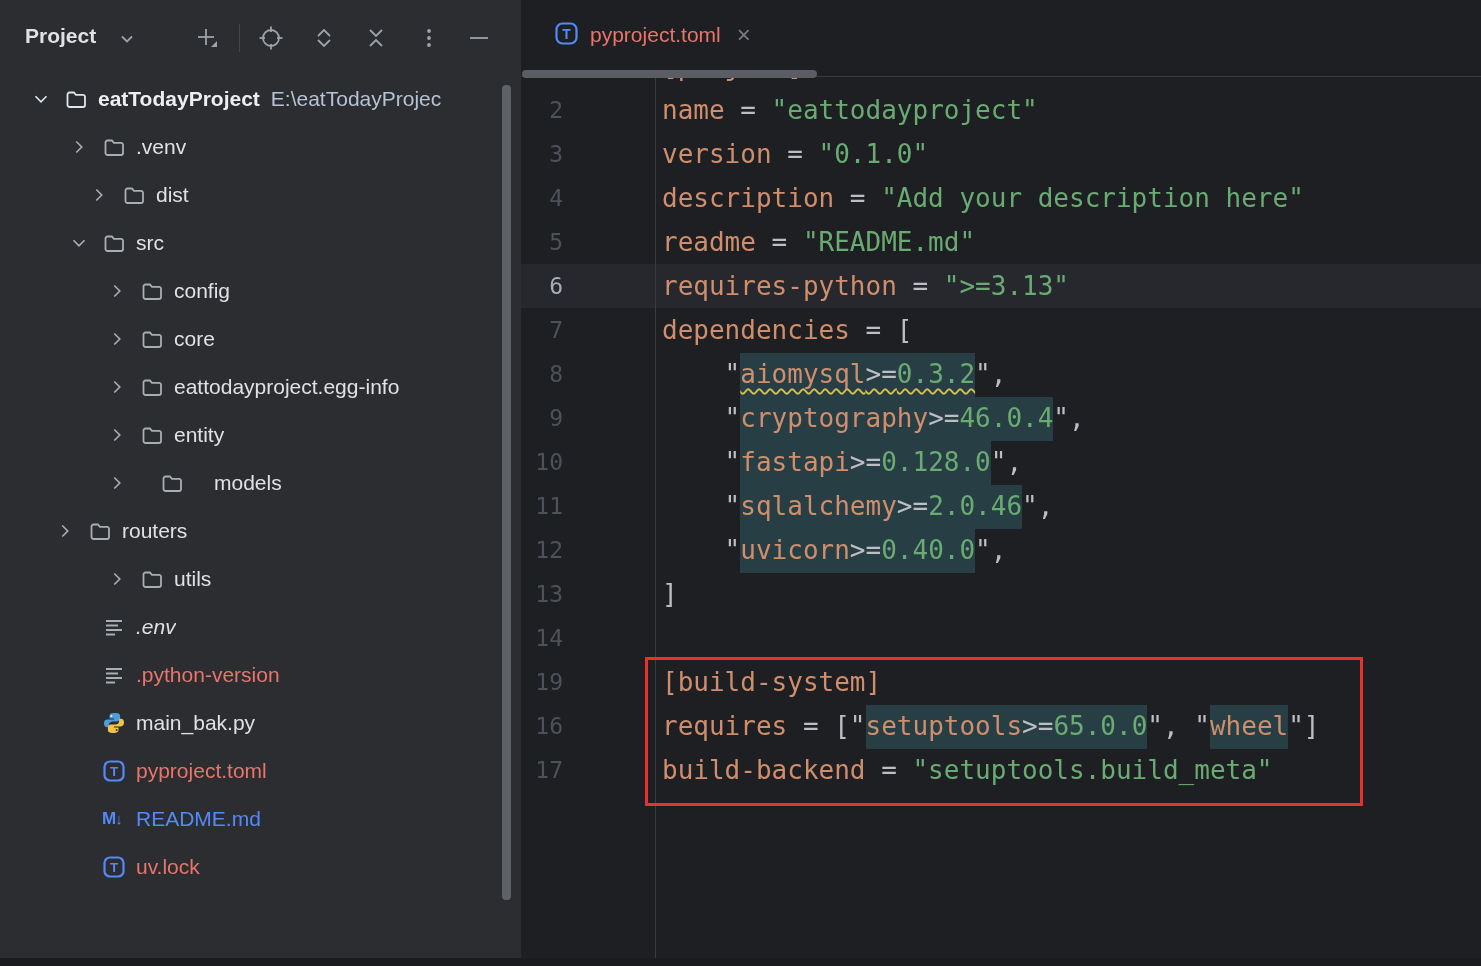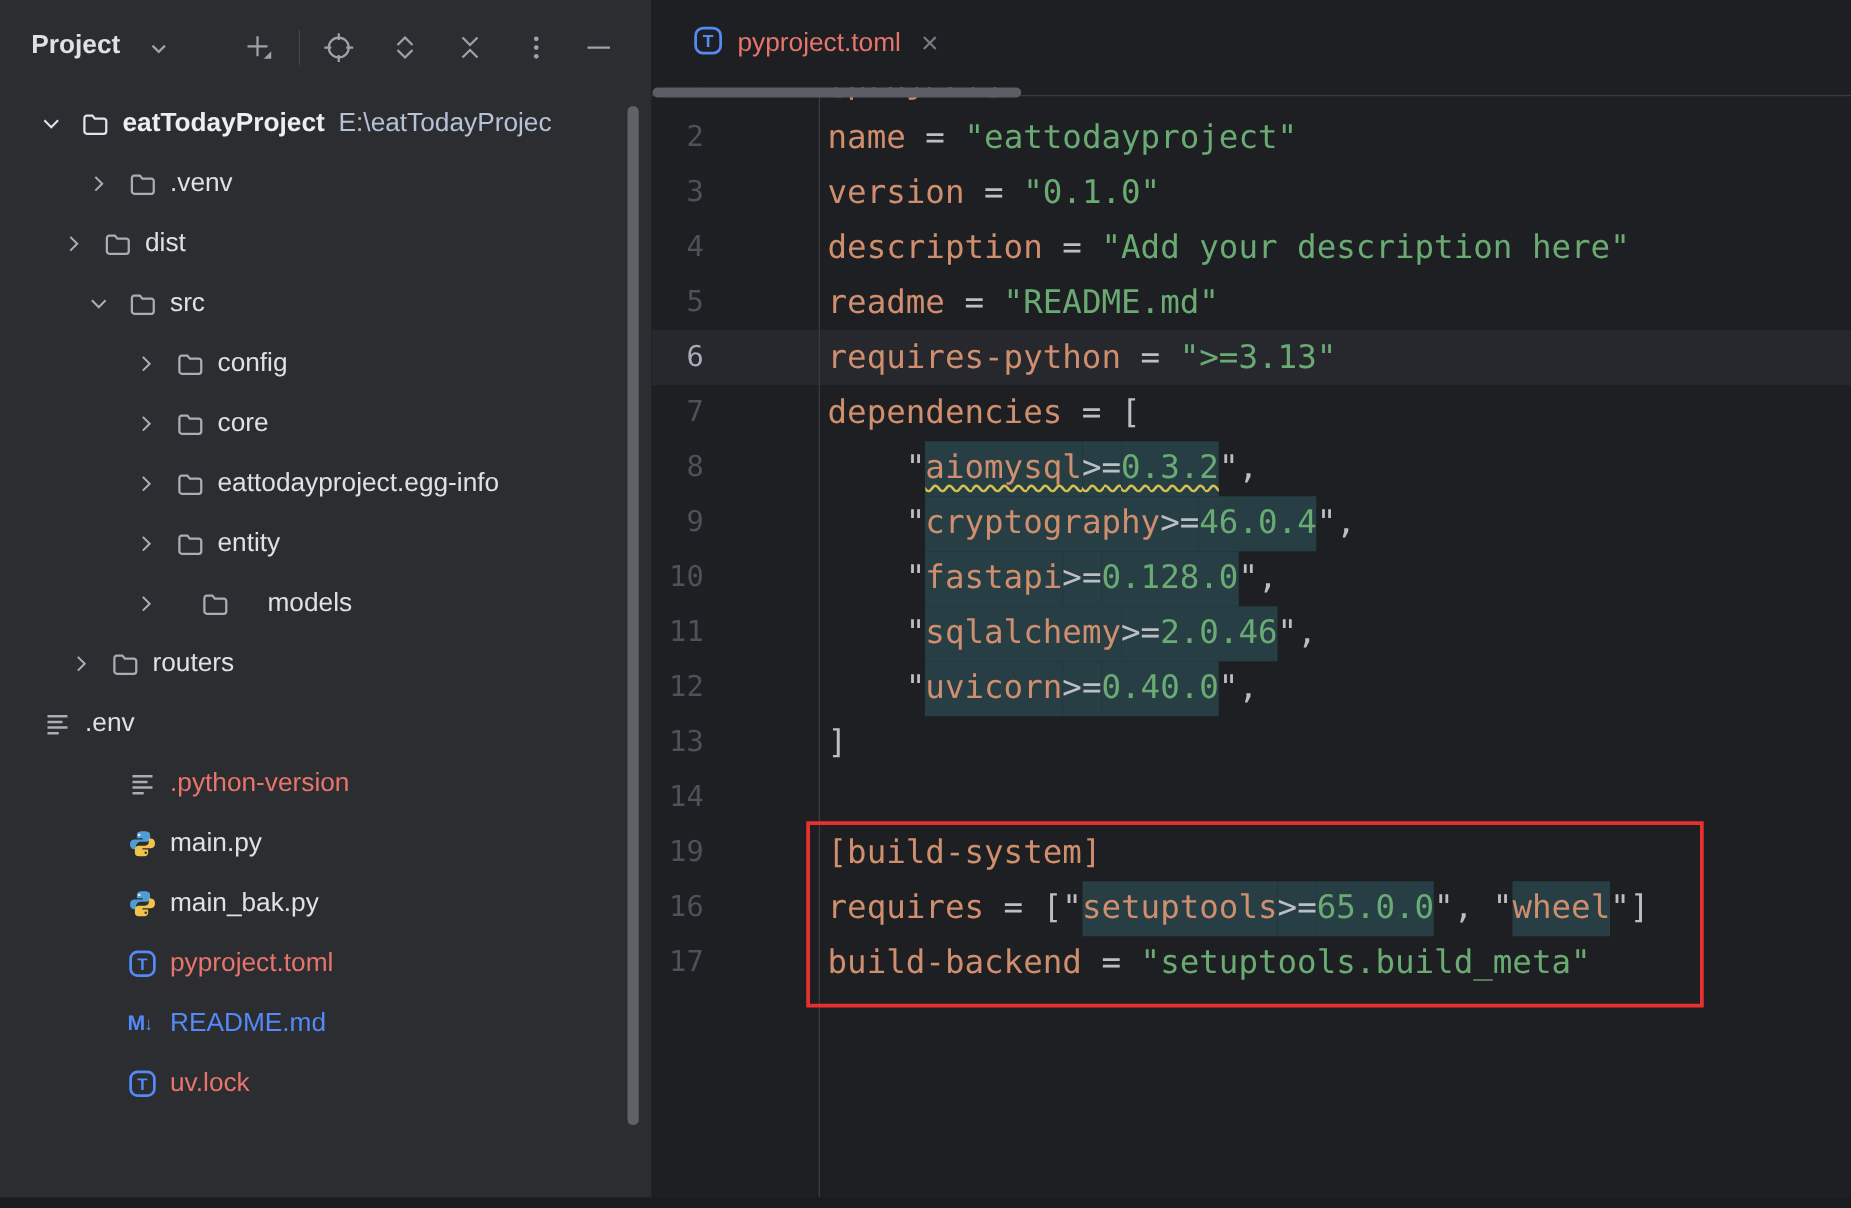--- a/index.html
+++ b/index.html
@@ -145,21 +145,21 @@
               <polyline points="9,6 15,12 9,18" fill="none" stroke="#a9adb5" stroke-width="1.8"></polyline>
             </svg>
           </span>
           <span class="t-icon">
             <svg width="24" height="24" viewBox="0 0 24 24">
               <path d="M3.5 7.5 a2 2 0 0 1 2-2 h4.4 l2 2.4 h7.1 a2 2 0 0 1 2 2 v8.1 a2 2 0 0 1 -2 2 h-13.5 a2 2 0 0 1 -2-2 z" fill="none" stroke="#a9adb5" stroke-width="1.8"></path>
             </svg>
           </span>
           <span class="t-label">.venv</span>
         </div>
-        <div class="tree-row" style="padding-left: 48px;">
+        <div class="tree-row" style="padding-left: 88px;">
           <span class="chev">
             <svg width="22" height="22" viewBox="0 0 24 24">
               <polyline points="9,6 15,12 9,18" fill="none" stroke="#a9adb5" stroke-width="1.8"></polyline>
             </svg>
           </span>
           <span class="t-icon">
             <svg width="24" height="24" viewBox="0 0 24 24">
               <path d="M3.5 7.5 a2 2 0 0 1 2-2 h4.4 l2 2.4 h7.1 a2 2 0 0 1 2 2 v8.1 a2 2 0 0 1 -2 2 h-13.5 a2 2 0 0 1 -2-2 z" fill="none" stroke="#a9adb5" stroke-width="1.8"></path>
             </svg>
           </span>
@@ -249,21 +249,34 @@
               <polyline points="9,6 15,12 9,18" fill="none" stroke="#a9adb5" stroke-width="1.8"></polyline>
             </svg>
           </span>
           <span class="t-icon">
             <svg width="24" height="24" viewBox="0 0 24 24">
               <path d="M3.5 7.5 a2 2 0 0 1 2-2 h4.4 l2 2.4 h7.1 a2 2 0 0 1 2 2 v8.1 a2 2 0 0 1 -2 2 h-13.5 a2 2 0 0 1 -2-2 z" fill="none" stroke="#a9adb5" stroke-width="1.8"></path>
             </svg>
           </span>
           <span class="t-label">routers</span>
         </div>
-        <div class="tree-row" style="">
+        <div class="tree-row" style="padding-left: 106px;">
+          <span class="chev">
+            <svg width="22" height="22" viewBox="0 0 24 24">
+              <polyline points="9,6 15,12 9,18" fill="none" stroke="#a9adb5" stroke-width="1.8"></polyline>
+            </svg>
+          </span>
+          <span class="t-icon">
+            <svg width="24" height="24" viewBox="0 0 24 24">
+              <path d="M3.5 7.5 a2 2 0 0 1 2-2 h4.4 l2 2.4 h7.1 a2 2 0 0 1 2 2 v8.1 a2 2 0 0 1 -2 2 h-13.5 a2 2 0 0 1 -2-2 z" fill="none" stroke="#a9adb5" stroke-width="1.8"></path>
+            </svg>
+          </span>
+          <span class="t-label">utils</span>
+        </div>
+        <div class="tree-row" style="padding-left: 68px; font-style: italic;">
           <span class="chev-spacer"></span>
           <span class="t-icon">
             <svg width="24" height="24" viewBox="0 0 24 24">
               <g stroke="#a9adb5" stroke-width="2">
                 <line x1="4" y1="6" x2="20" y2="6"></line>
                 <line x1="4" y1="10.5" x2="16" y2="10.5"></line>
                 <line x1="4" y1="15" x2="20" y2="15"></line>
                 <line x1="4" y1="19.5" x2="13" y2="19.5"></line>
               </g>
             </svg>
@@ -276,32 +289,20 @@
             <svg width="24" height="24" viewBox="0 0 24 24">
               <g stroke="#a9adb5" stroke-width="2">
                 <line x1="4" y1="6" x2="20" y2="6"></line>
                 <line x1="4" y1="10.5" x2="16" y2="10.5"></line>
                 <line x1="4" y1="15" x2="20" y2="15"></line>
                 <line x1="4" y1="19.5" x2="13" y2="19.5"></line>
               </g>
             </svg>
           </span>
           <span class="t-label untracked">.python-version</span>
-        </div>
-        <div class="tree-row" style="padding-left: 68px;">
-          <span class="chev-spacer"></span>
-          <span class="t-icon">
-            <svg width="24" height="24" viewBox="0 0 24 24">
-              <path fill="#509dd6" d="M11.9 2c-2.3 0-4.4.6-4.4 2.9v2.6h4.6v1H5.2C3 8.5 2 10.2 2 12.4s1 3.9 3.2 3.9h1.7v-2.6c0-2 1.7-3.3 3.7-3.3h4.5c1.7 0 3-1.4 3-3.1V4.9C18.1 2.6 16 2 13.9 2h-2z"></path>
-              <circle cx="9.4" cy="4.9" r="1" fill="#eaf4fc"></circle>
-              <path fill="#f0c44a" d="M12.1 22c2.3 0 4.4-.6 4.4-2.9v-2.6h-4.6v-1h6.9c2.2 0 3.2-1.7 3.2-3.9s-1-3.9-3.2-3.9h-1.7v2.6c0 2-1.7 3.3-3.7 3.3H8.9c-1.7 0-3 1.4-3 3.1v2.4C5.9 21.4 8 22 10.1 22h2z"></path>
-              <circle cx="14.6" cy="19.1" r="1" fill="#35352b"></circle>
-            </svg>
-          </span>
-          <span class="t-label">main.py</span>
         </div>
         <div class="tree-row" style="padding-left: 68px;">
           <span class="chev-spacer"></span>
           <span class="t-icon">
             <svg width="24" height="24" viewBox="0 0 24 24">
               <path fill="#509dd6" d="M11.9 2c-2.3 0-4.4.6-4.4 2.9v2.6h4.6v1H5.2C3 8.5 2 10.2 2 12.4s1 3.9 3.2 3.9h1.7v-2.6c0-2 1.7-3.3 3.7-3.3h4.5c1.7 0 3-1.4 3-3.1V4.9C18.1 2.6 16 2 13.9 2h-2z"></path>
               <circle cx="9.4" cy="4.9" r="1" fill="#eaf4fc"></circle>
               <path fill="#f0c44a" d="M12.1 22c2.3 0 4.4-.6 4.4-2.9v-2.6h-4.6v-1h6.9c2.2 0 3.2-1.7 3.2-3.9s-1-3.9-3.2-3.9h-1.7v2.6c0 2-1.7 3.3-3.7 3.3H8.9c-1.7 0-3 1.4-3 3.1v2.4C5.9 21.4 8 22 10.1 22h2z"></path>
               <circle cx="14.6" cy="19.1" r="1" fill="#35352b"></circle>
             </svg>

